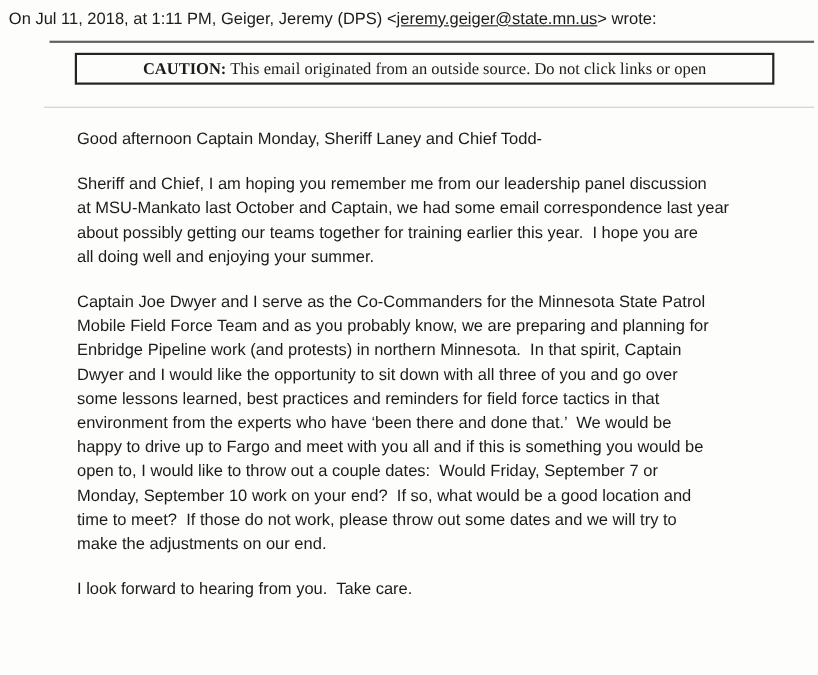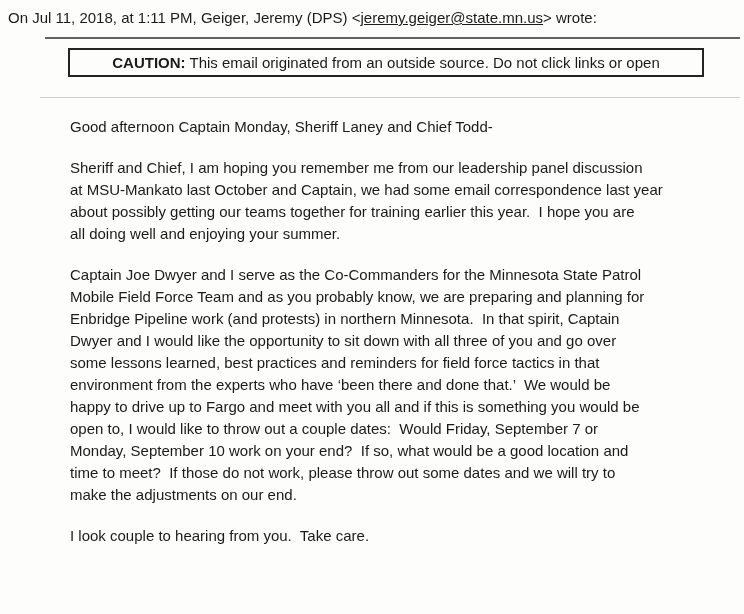--- a/index.html
+++ b/index.html
@@ -37,20 +37,21 @@
   }
   .caution-box {
     position: absolute;
     left: 68px;
     top: 48px;
     width: 636px;
     border: 2px solid #232323;
     padding: 3px 10px 2px;
     text-align: center;
     line-height: 20px;
+    font-family: Liberation Serif, serif;
   }
   .caution-box strong {
     font-weight: bold;
   }
   .content {
     position: absolute;
     left: 70px;
     top: 116px;
     width: 674px;
   }
@@ -84,18 +85,18 @@
 Mobile Field Force Team and as you probably know, we are preparing and planning for
 Enbridge Pipeline work (and protests) in northern Minnesota.  In that spirit, Captain
 Dwyer and I would like the opportunity to sit down with all three of you and go over
 some lessons learned, best practices and reminders for field force tactics in that
 environment from the experts who have ‘been there and done that.’  We would be
 happy to drive up to Fargo and meet with you all and if this is something you would be
 open to, I would like to throw out a couple dates:  Would Friday, September 7 or
 Monday, September 10 work on your end?  If so, what would be a good location and
 time to meet?  If those do not work, please throw out some dates and we will try to
 make the adjustments on our end.</div>
-  <div class="para">I look couple to hearing from you.  Take care.</div>
+  <div class="para">I look forward to hearing from you.  Take care.</div>
   <div class="signature-block">
     <div>&lt;image002.png&gt;Captain Jeremy J. Geiger</div>
     
   </div>
 </div>
 
 </body></html>

